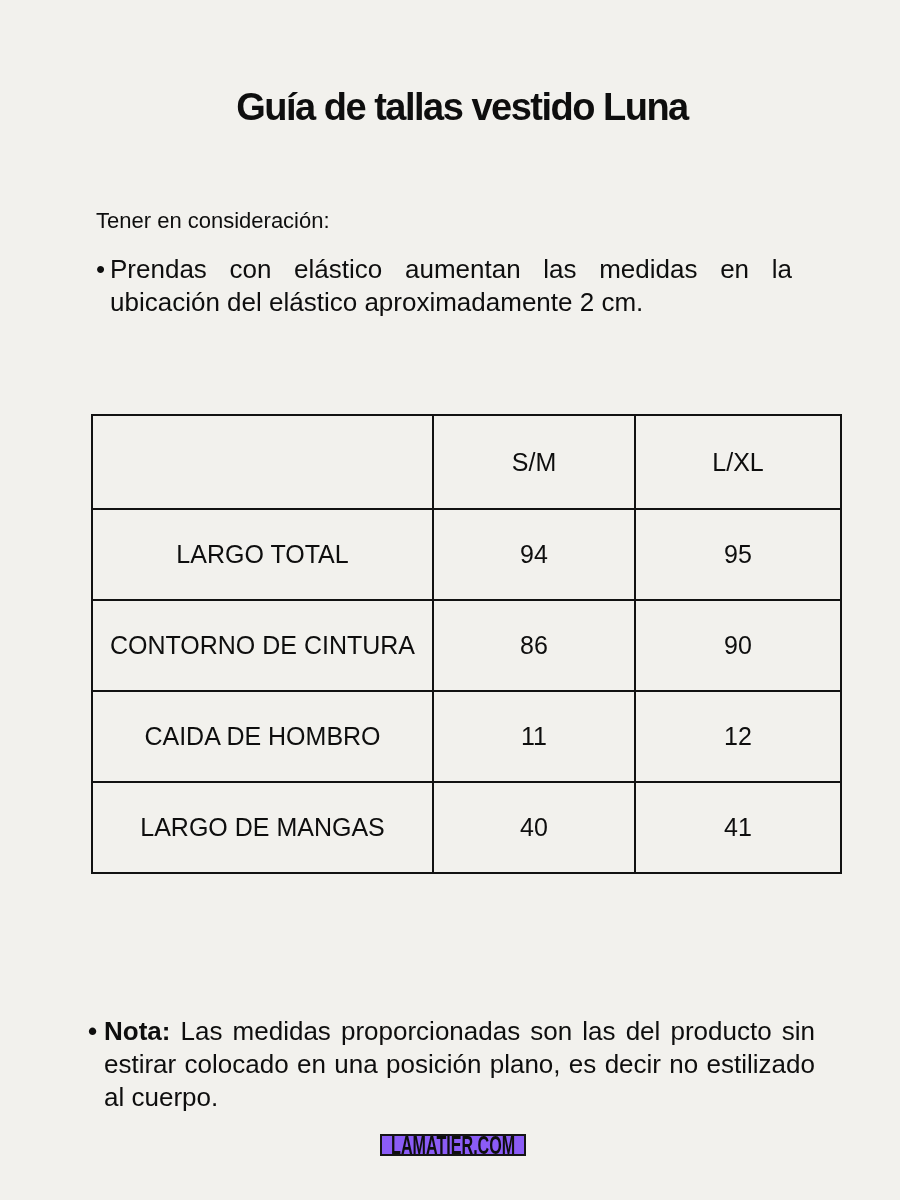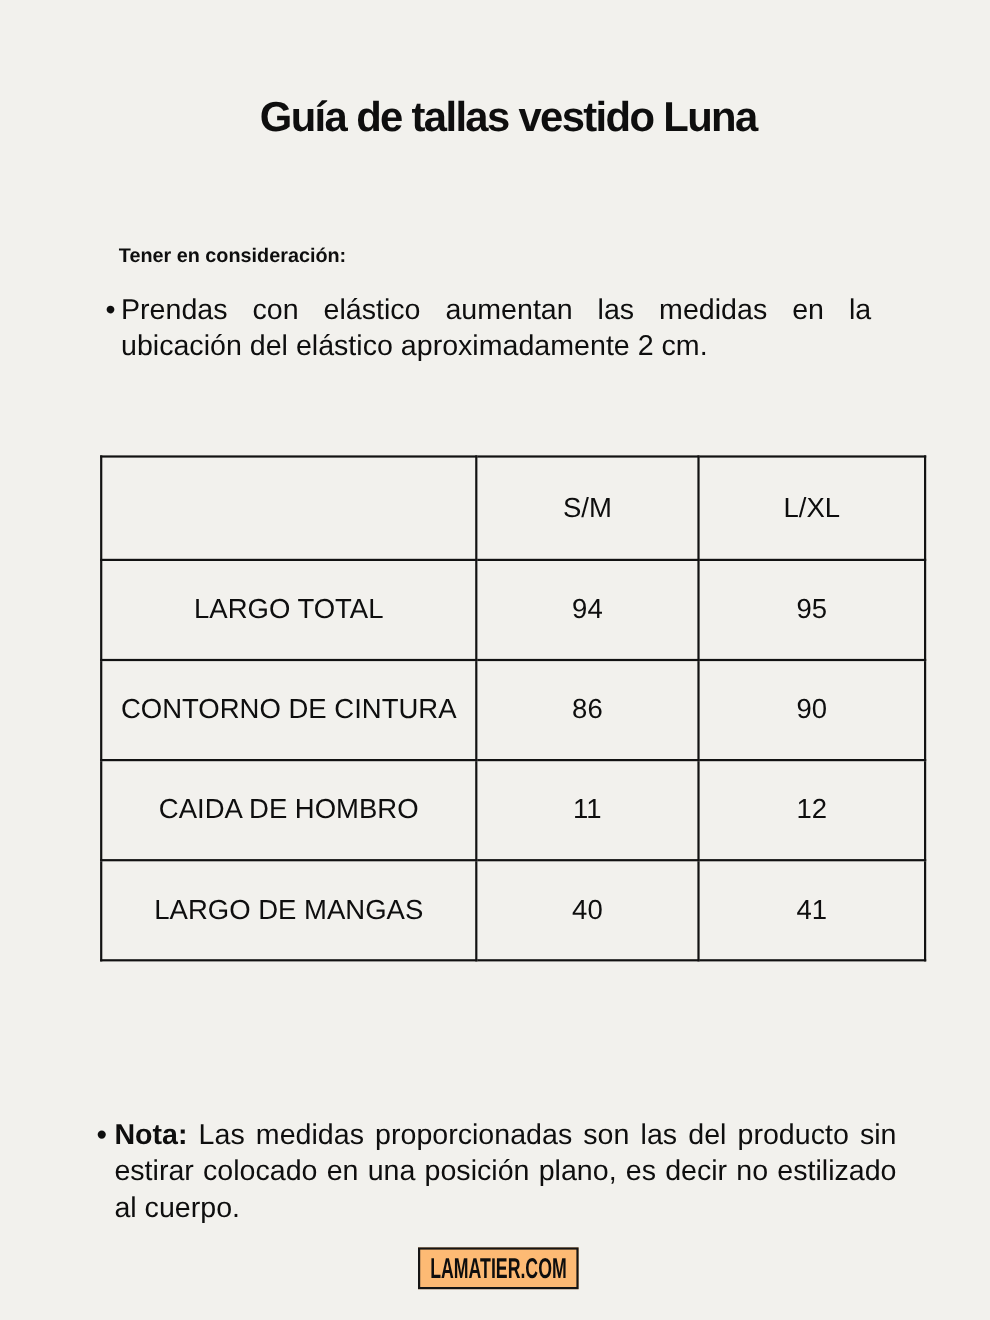--- a/index.html
+++ b/index.html
@@ -35,23 +35,23 @@
   
   .considerations {
     position: absolute;
     left: 94px;
     top: 204px;
     width: 714px;
     font-size: 26px;
     line-height: 33px;
   }
   .considerations-heading {
-    margin: 12px;
-    font-weight: 700;
-    font-size: 18px;
+    margin: 0;
+    font-weight: 400;
+    font-size: 22px;
     line-height: 33px;
     padding-left: 2px;
   }
   .bullet-list {
     list-style: none;
     margin: 16px;
     padding: 0;
   }
   .bullet-item {
     position: relative;
@@ -107,24 +107,24 @@
     font-weight: 700;
   }
 
   
   .brand-badge {
     position: absolute;
     top: 1134px;
     left: 453px;
     transform: translateX(-50%);
     width: 146px;
-    height: 38px;
+    height: 22px;
     box-sizing: border-box;
     border: 2px solid #151515;
-    background: #fdba74;
+    background: #8b5cf6;
     display: flex;
     align-items: center;
     justify-content: center;
   }
   .brand-text {
     display: inline-block;
     font-size: 26px;
     font-weight: 700;
     letter-spacing: 0;
     transform: scaleX(0.62);

